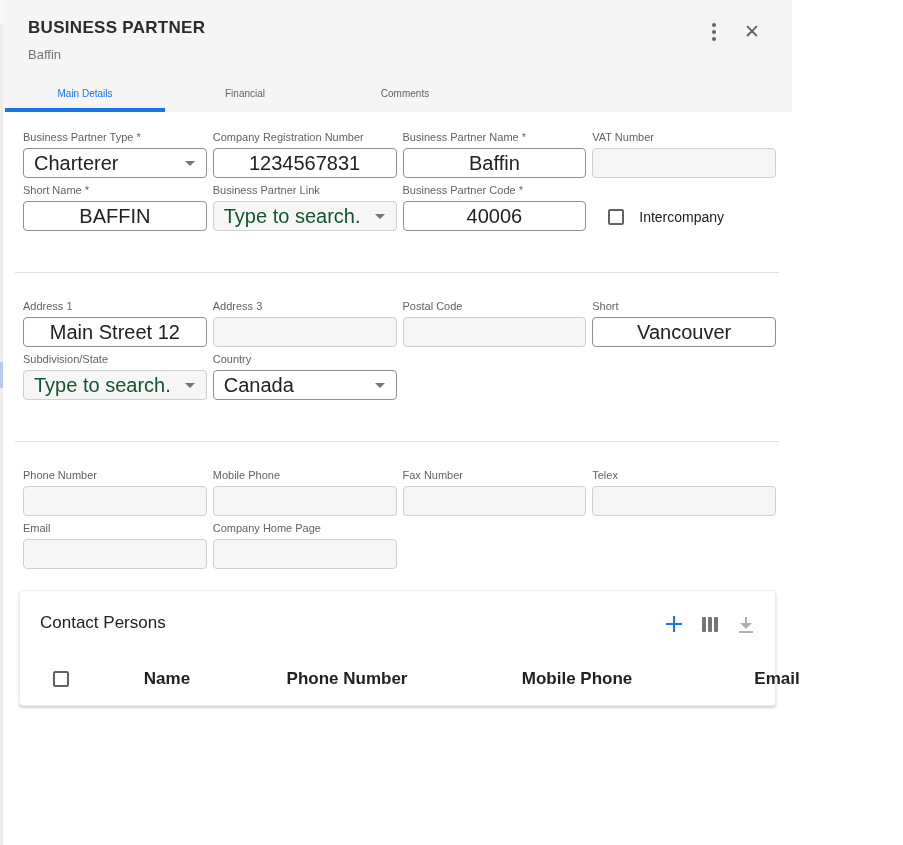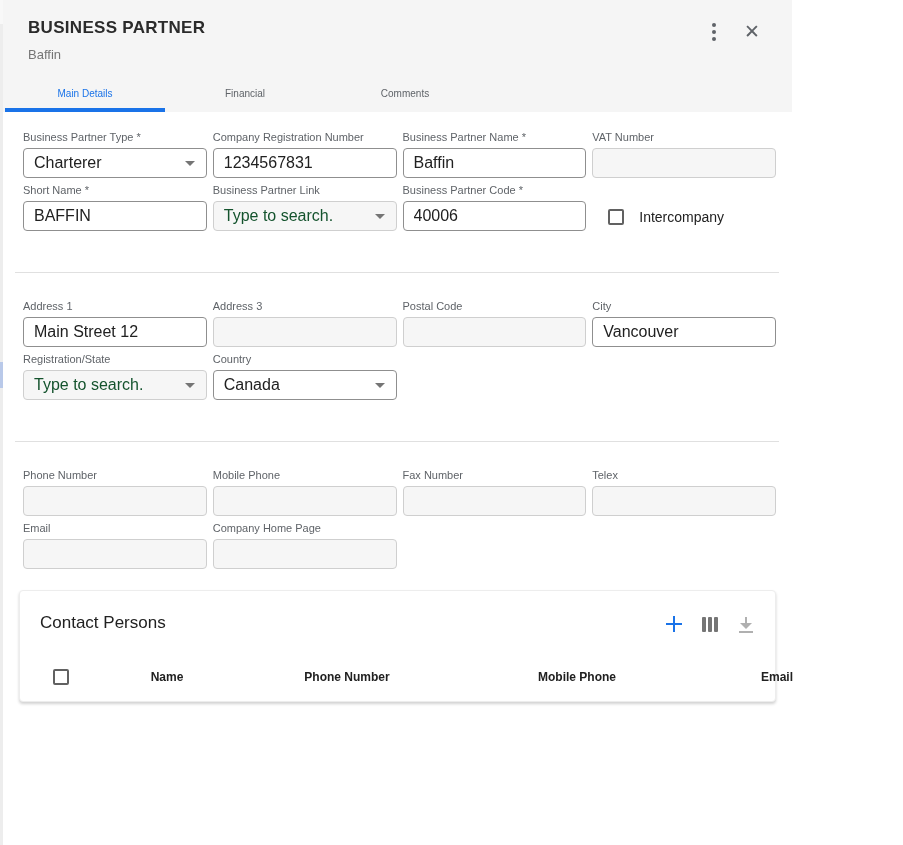--- a/index.html
+++ b/index.html
@@ -35,21 +35,21 @@
   .tab.active { color: #1a73e8; }
   .tab.active::after { content: ""; position: absolute; left: 0; right: 0; bottom: 0; height: 4px; background: #1a73e8; }
 
   
   .form-grid { display: grid; grid-template-columns: repeat(4, 1fr); column-gap: 16px; row-gap: 13px;
                padding: 0 16px 0 20px; gap: 6px; }
   .form-grid.first { padding-top: 19px; }
   .field label { display: block; font-size: 11px; color: #5f6368; margin-bottom: 5px; }
   .control { width: 100%; height: 30px; border: 1px solid #8f8f8f; border-radius: 4px; background: #fff;
              font-family: "Liberation Sans", "DejaVu Sans", sans-serif;
-             font-size: 16px; color: #212121; padding: 0 10px; display: flex; align-items: center; position: relative; }
+             font-size: 20px; color: #212121; padding: 0 10px; display: flex; align-items: center; position: relative; text-align: center; }
   input.control { display: block; line-height: 28px; }
   .control.empty { background: #f6f6f6; border-color: #cfcfcf; }
   .control.select { cursor: pointer; padding-right: 28px; }
   .control-text { white-space: nowrap; overflow: hidden; }
   .control-text.placeholder { color: #14532d; }
   .caret { position: absolute; right: 11px; top: 50%; margin-top: -2px; width: 0; height: 0;
            border-left: 5px solid transparent; border-right: 5px solid transparent; border-top: 5px solid #757575; }
 
   .checkbox-field { display: flex; align-items: center; gap: 15px; align-self: end; margin-bottom: 6px; margin-left: 16px; }
   .checkbox { width: 16px; height: 16px; border: 2px solid #616161; border-radius: 2px; background: #fff; cursor: pointer; flex: none; }
@@ -70,21 +70,21 @@
   .columns-icon { display: flex; gap: 2px; height: 15px; }
   .columns-icon i { width: 4px; background: #757575; border-radius: 1px; display: block; }
   .download-icon { width: 18px; height: 18px; position: relative; }
   .download-icon .stem { position: absolute; left: 8px; top: 2px; width: 2px; height: 7px; background: #b0b0b0; }
   .download-icon .head { position: absolute; left: 3px; top: 8px; width: 0; height: 0;
        border-left: 6px solid transparent; border-right: 6px solid transparent; border-top: 6px solid #b0b0b0; }
   .download-icon .base { position: absolute; left: 2px; bottom: 0; width: 14px; height: 2px; background: #b0b0b0; }
 
   .table-header { display: grid; grid-template-columns: 42px 170px 190px 270px 130px auto;
                   align-items: center; margin-top: 36px; }
-  .table-header .cell { font-size: 12px; font-weight: 700; color: #212121; text-align: center; }
+  .table-header .cell { font-size: 17px; font-weight: 700; color: #212121; text-align: center; }
   .th-checkbox-wrap { display: flex; justify-content: center; }
 </style>
 </head>
 <body>
 
 <div class="page-edge">
   <span class="edge-light"></span>
   <span class="edge-blue"></span>
 </div>
 
@@ -164,25 +164,25 @@
     <div class="field">
       <label>Address 3</label>
       <input class="control empty" value="" style="">
     </div>
     <div class="field">
       <label>Postal Code</label>
       <input class="control empty" value="" style="">
     </div>
 
     <div class="field">
-      <label>City</label>
+      <label>Short</label>
       <input class="control" value="Vancouver" style="">
     </div>
     <div class="field">
-      <label>Registration/State</label>
+      <label>Subdivision/State</label>
       <div class="control select empty">
         <span class="control-text placeholder">Type to search.</span>
         <span class="caret"></span>
       </div>
     </div>
     <div class="field">
       <label>Country</label>
       <div class="control select">
         <span class="control-text">Canada</span>
         <span class="caret"></span>

